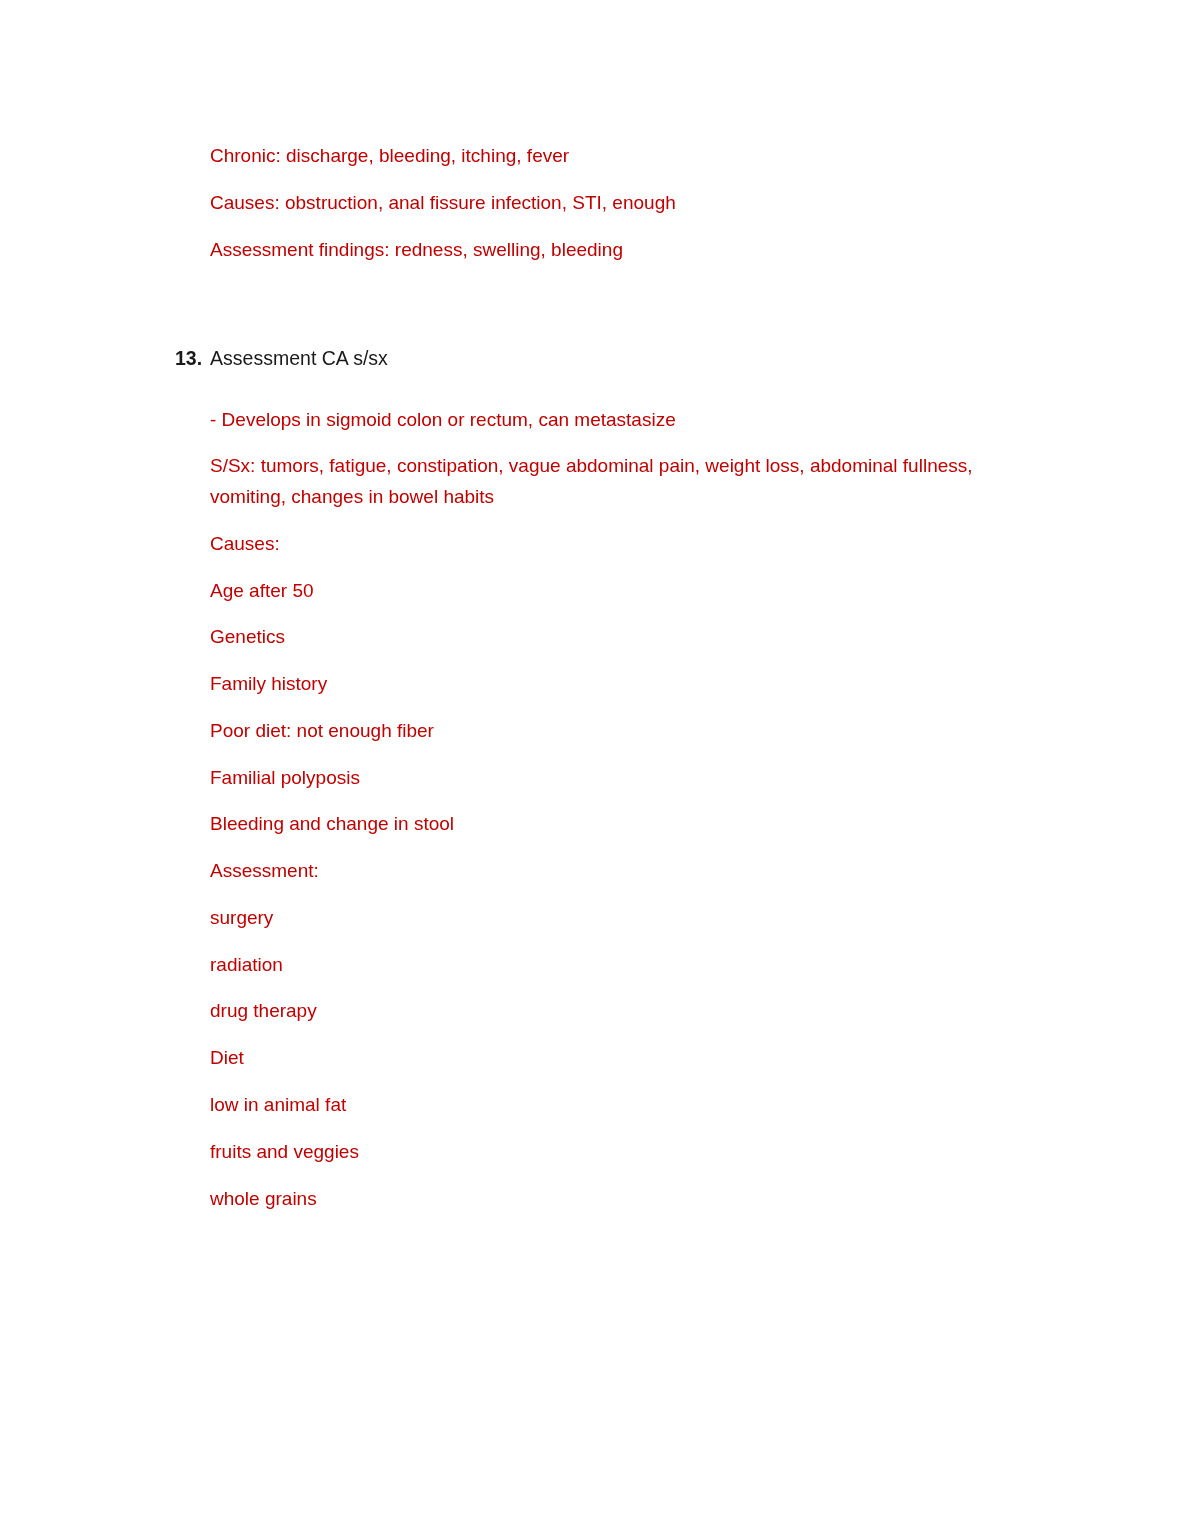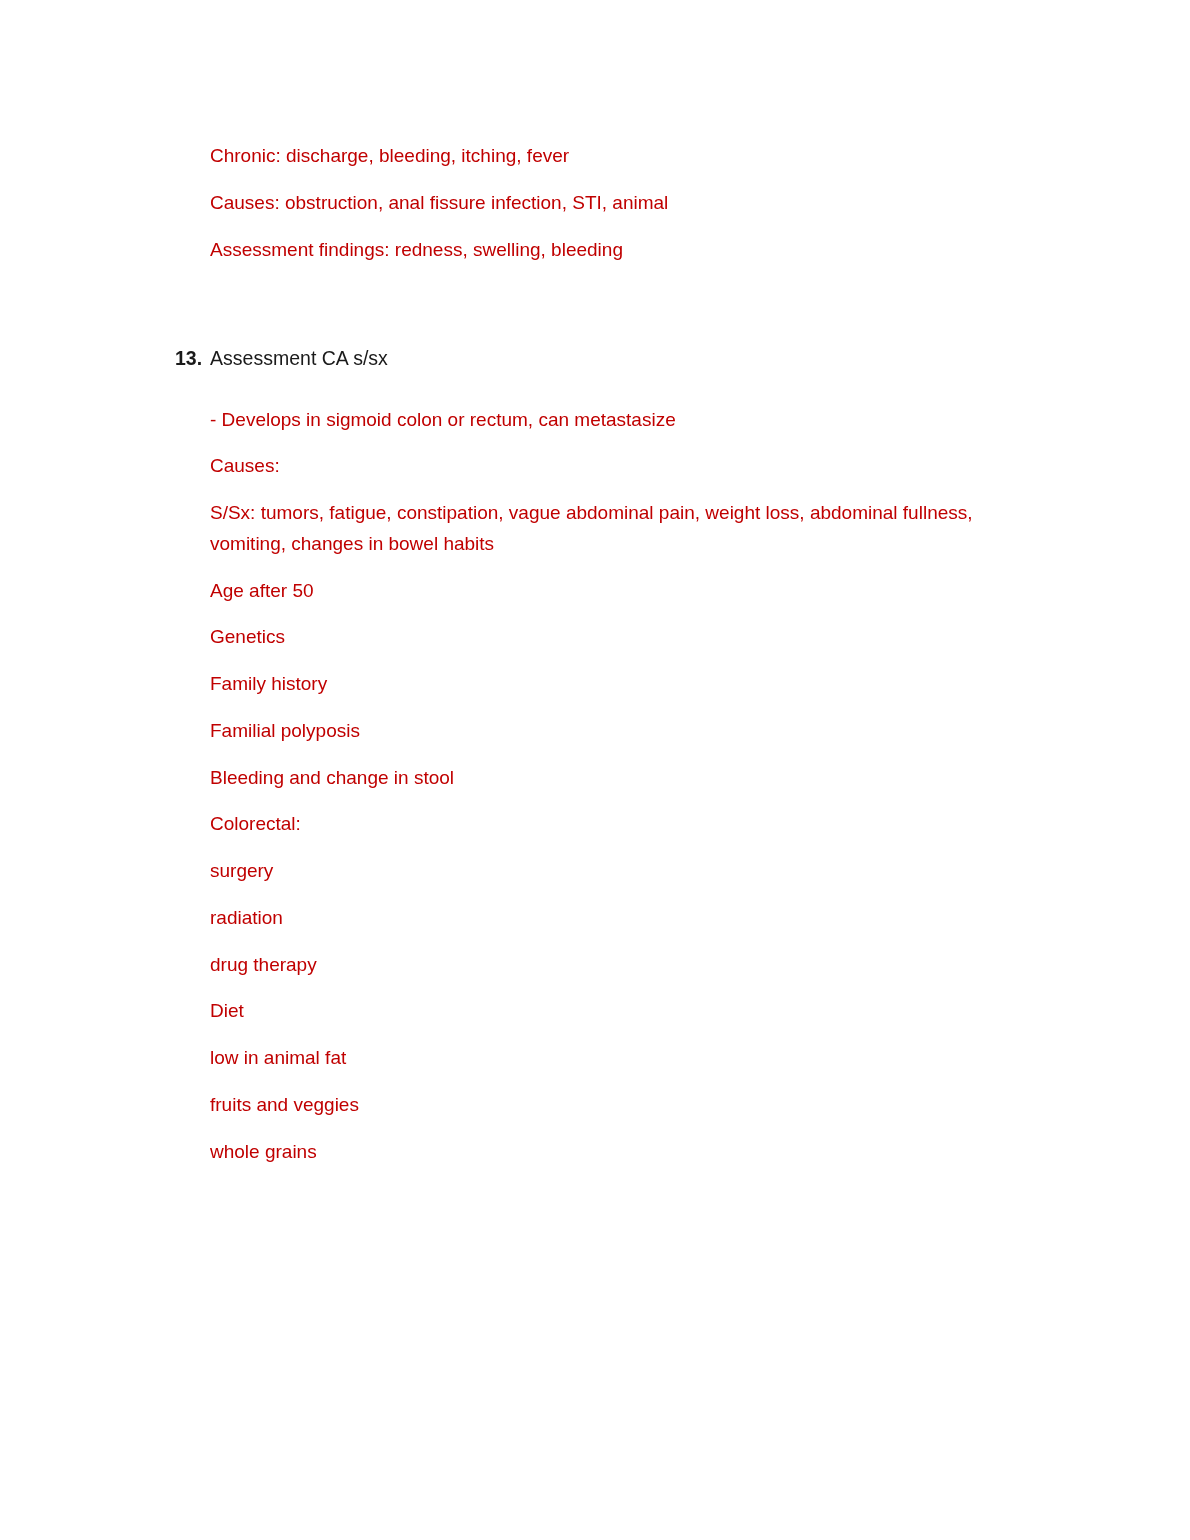--- a/index.html
+++ b/index.html
@@ -40,38 +40,39 @@
     margin: 0;
   }
 </style>
 </head>
 <body>
 
 <div class="page">
 
   <div class="intro-block">
     <p class="note-line">Chronic: discharge, bleeding, itching, fever</p>
-    <p class="note-line">Causes: obstruction, anal fissure infection, STI, animal</p>
+    <p class="note-line">Causes: obstruction, anal fissure infection, STI, enough</p>
     <p class="note-line">Assessment findings: redness, swelling, bleeding</p>
   </div>
 
   <div>
     <p class="item-heading"><span class="item-number">13.</span><span>Assessment CA s/sx</span></p>
     <p class="note-line">- Develops in sigmoid colon or rectum, can metastasize</p>
+    <p class="note-line">S/Sx: tumors, fatigue, constipation, vague abdominal pain, weight loss, abdominal fullness, vomiting, changes in bowel habits</p>
     <p class="note-line">Causes:</p>
-    <p class="note-line">S/Sx: tumors, fatigue, constipation, vague abdominal pain, weight loss, abdominal fullness, vomiting, changes in bowel habits</p>
     <p class="note-line">Age after 50</p>
     <p class="note-line">Genetics</p>
     <p class="note-line">Family history</p>
+    <p class="note-line">Poor diet: not enough fiber</p>
     <p class="note-line">Familial polyposis</p>
   </div>
 
   <div>
     <p class="note-line">Bleeding and change in stool</p>
-    <p class="note-line">Colorectal:</p>
+    <p class="note-line">Assessment:</p>
     <p class="note-line">surgery</p>
     <p class="note-line">radiation</p>
     <p class="note-line">drug therapy</p>
     <p class="note-line">Diet</p>
     <p class="note-line">low in animal fat</p>
     <p class="note-line">fruits and veggies</p>
     <p class="note-line">whole grains</p>
   </div>
 
 </div>

